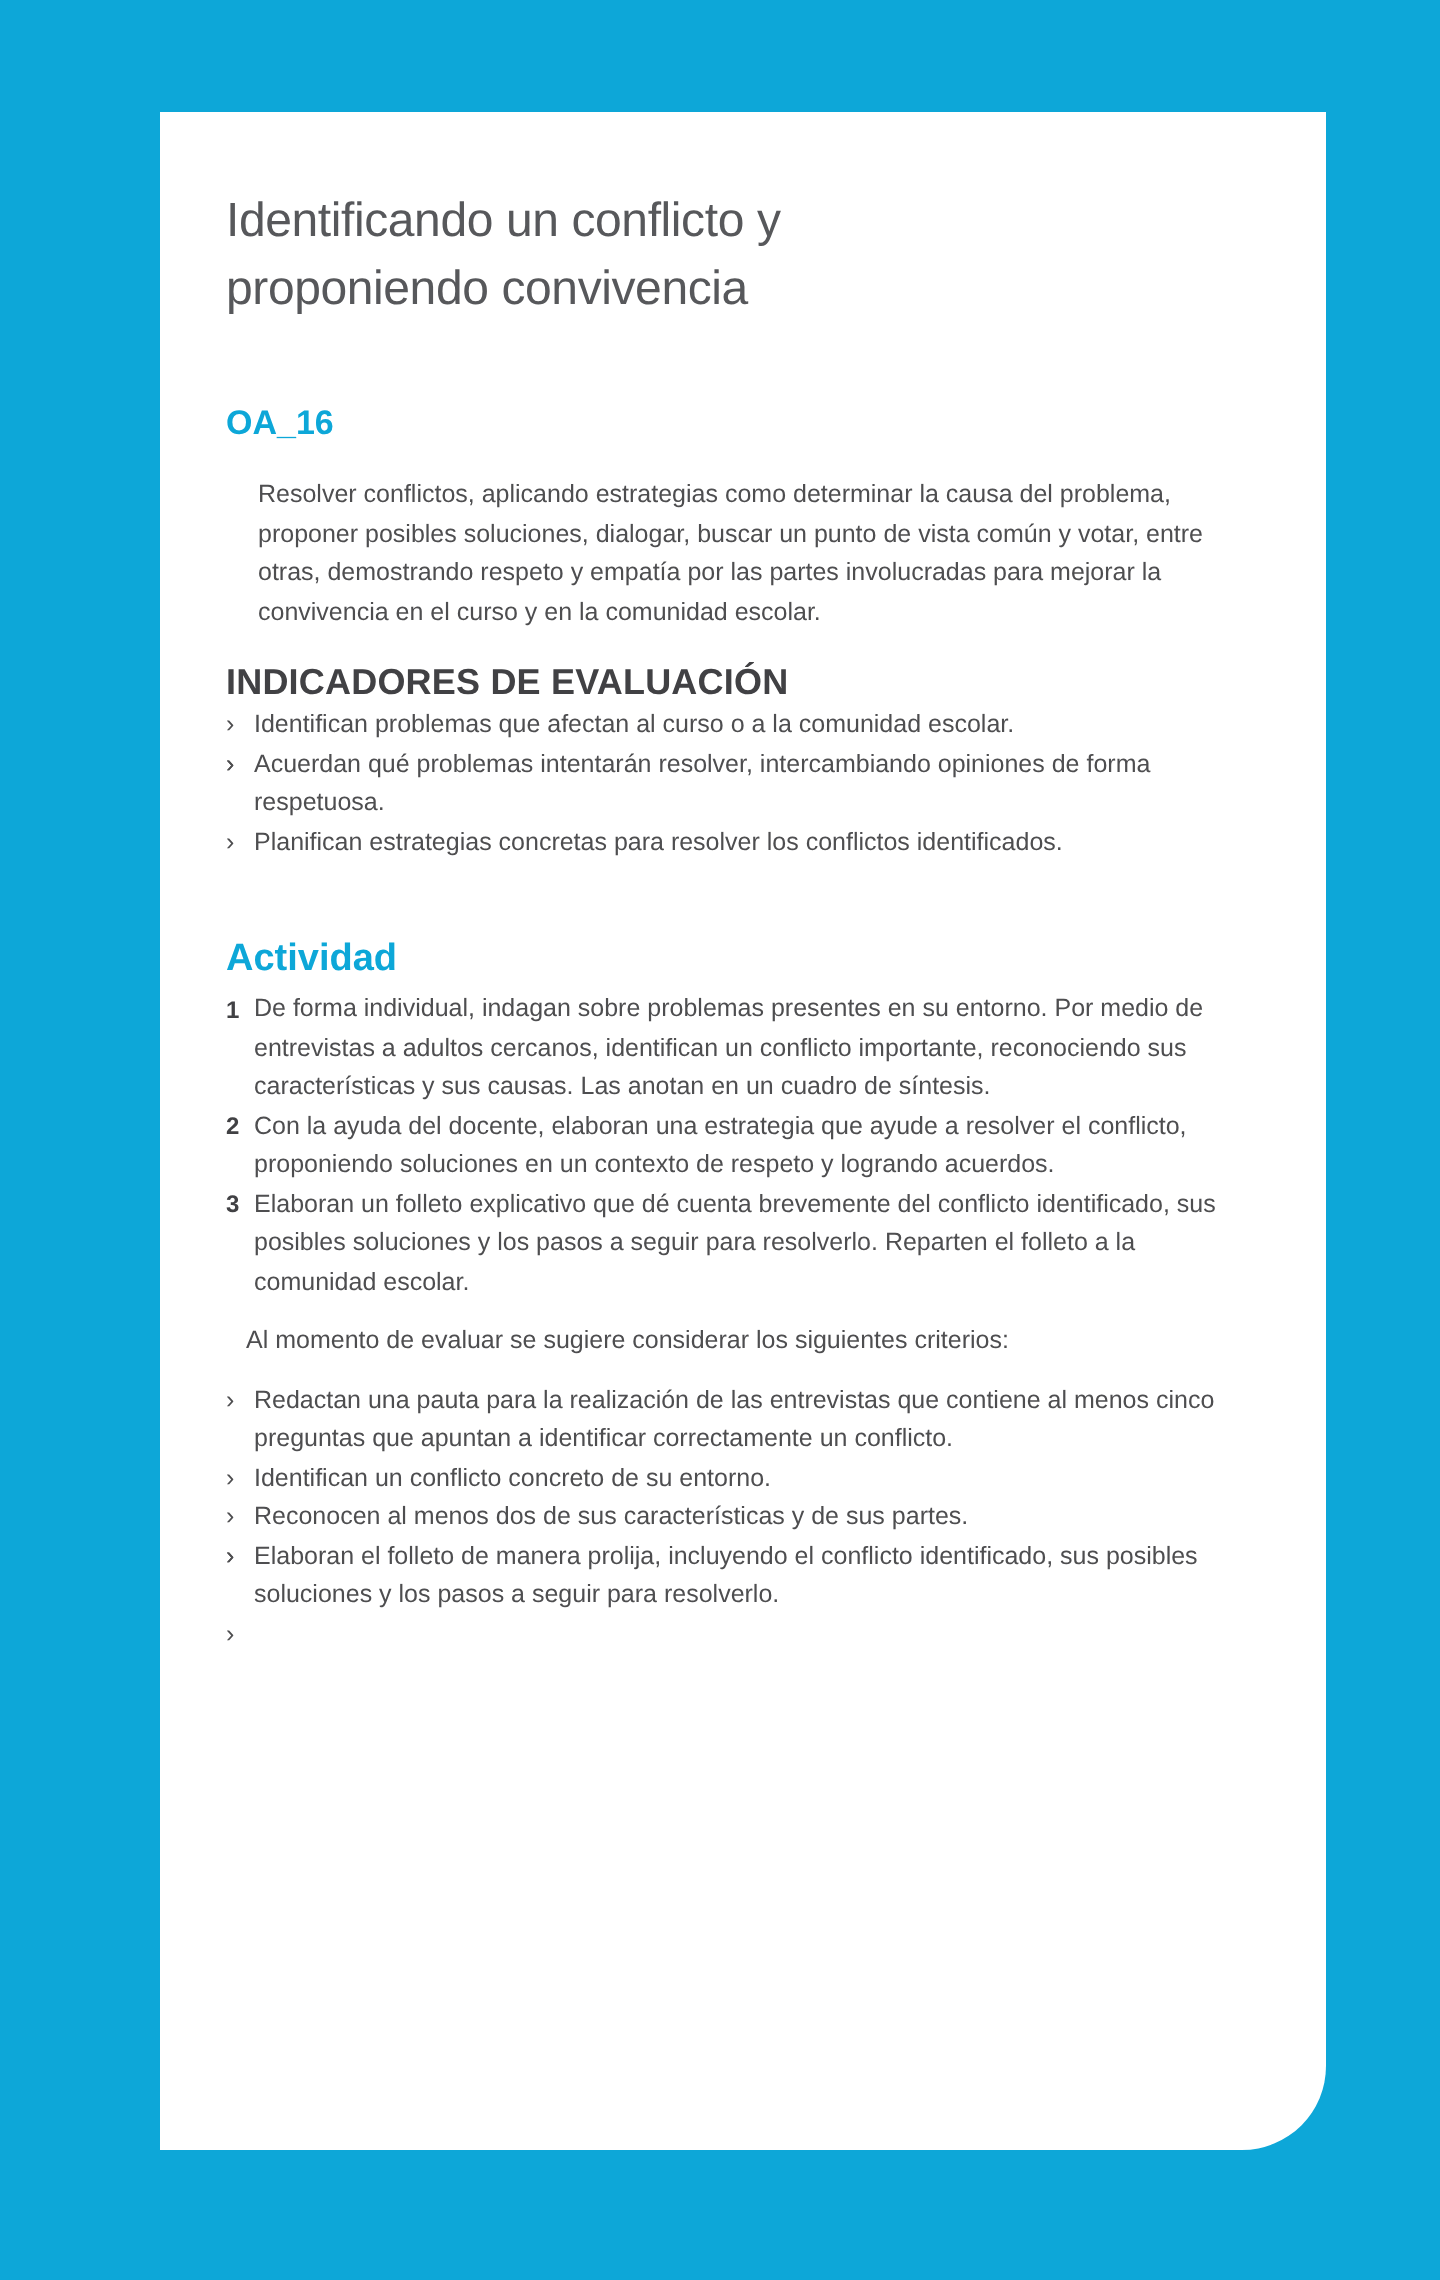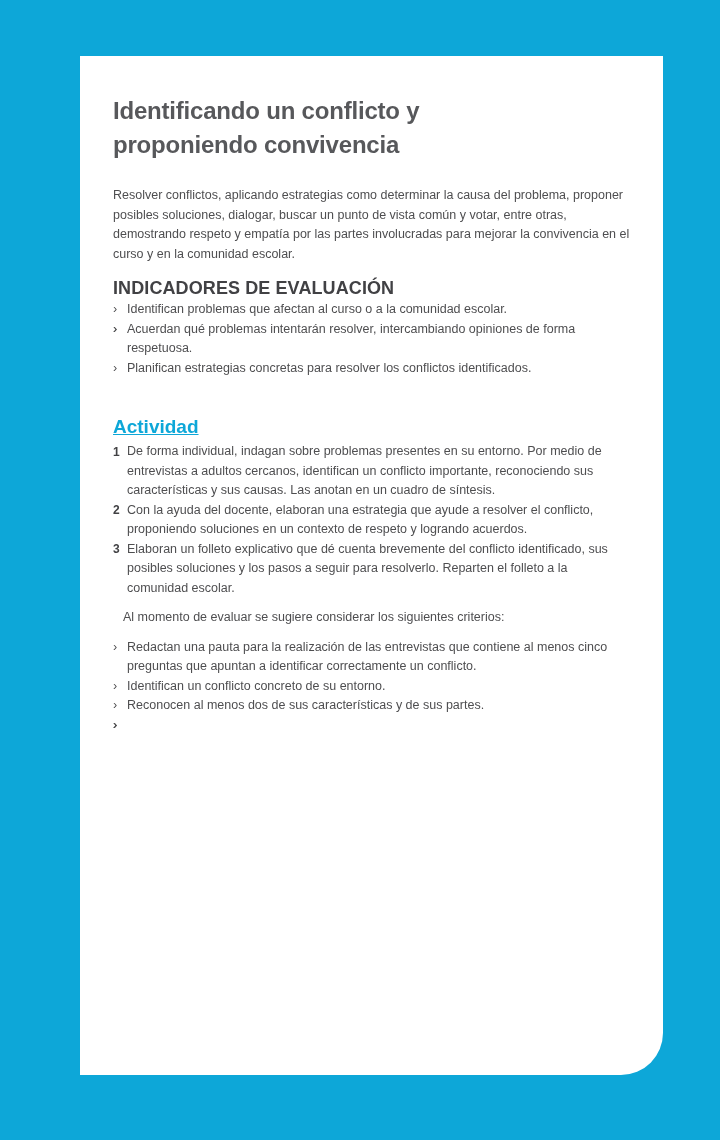--- a/index.html
+++ b/index.html
@@ -24,35 +24,35 @@
     left:80px;top:56px;
     width:583px;height:1019px;
     background:var(--card);
     border-radius:0 0 42px 0;
   }
   .content{
     padding:38px 33px 0 33px;
     color:var(--text);
   }
   .title{
-    margin:0 0 24px 0;
+    margin:0 0 40px 0;
     font-size:24px;
     line-height:34px;
-    font-weight:700;
+    font-weight:400;
     color:var(--title);
     letter-spacing:-0.2px;
   }
   .oa-code{
     margin:0 0 6px 0;
     font-size:17px;
     font-weight:700;
     color:var(--accent);
   }
   .body-text{
-    margin:0;
+    margin:16px;
     font-size:12.5px;
     line-height:19.5px;
     color:var(--text);
   }
   .small-heading{
     margin:15px 0 2px 0;
     font-size:18px;
     line-height:19px;
     font-weight:700;
     color:var(--heading);
@@ -72,21 +72,20 @@
     position:absolute;
     left:0;top:0;
     color:var(--text);
   }
   .activity-heading{
     margin:37px 0 3px 0;
     font-size:19px;
     line-height:24px;
     font-weight:700;
     color:var(--accent);
-    text-decoration:underline;
   }
   ol.step-list{
     list-style:none;
     margin:0;padding:0;
     font-size:12.5px;
     line-height:19.5px;
   }
   ol.step-list li{
     position:relative;
     padding-left:14px;
@@ -109,20 +108,21 @@
 <body>
 
 <div class="card">
   <div class="content">
 
     <h1 class="title">
       <span>Identificando un conflicto y</span><br>
       <span>proponiendo convivencia</span>
     </h1>
 
+    <h2 class="oa-code">OA_16</h2>
     <p class="body-text">Resolver conflictos, aplicando estrategias como determinar la causa del problema, proponer posibles soluciones, dialogar, buscar un punto de vista común y votar, entre otras, demostrando respeto y empatía por las partes involucradas para mejorar la convivencia en el curso y en la comunidad escolar.</p>
 
     <h3 class="small-heading">INDICADORES DE EVALUACIÓN</h3>
     <ul class="bullet-list">
       <li>
         <span class="marker">›</span>
         <span>Identifican problemas que afectan al curso o a la comunidad escolar.</span>
       </li>
       <li>
         <span class="marker">›</span>
@@ -165,20 +165,21 @@
       </li>
       <li>
         <span class="marker">›</span>
         <span>Reconocen al menos dos de sus características y de sus partes.</span>
       </li>
       <li>
         <span class="marker">›</span>
       </li>
       <li>
         <span class="marker">›</span>
+        <span>Elaboran el folleto de manera prolija, incluyendo el conflicto identificado, sus posibles soluciones y los pasos a seguir para resolverlo.</span>
       </li>
       <li>
         <span class="marker">›</span>
       </li>
     </ul>
 
   </div>
 </div>
 
 </body></html>

